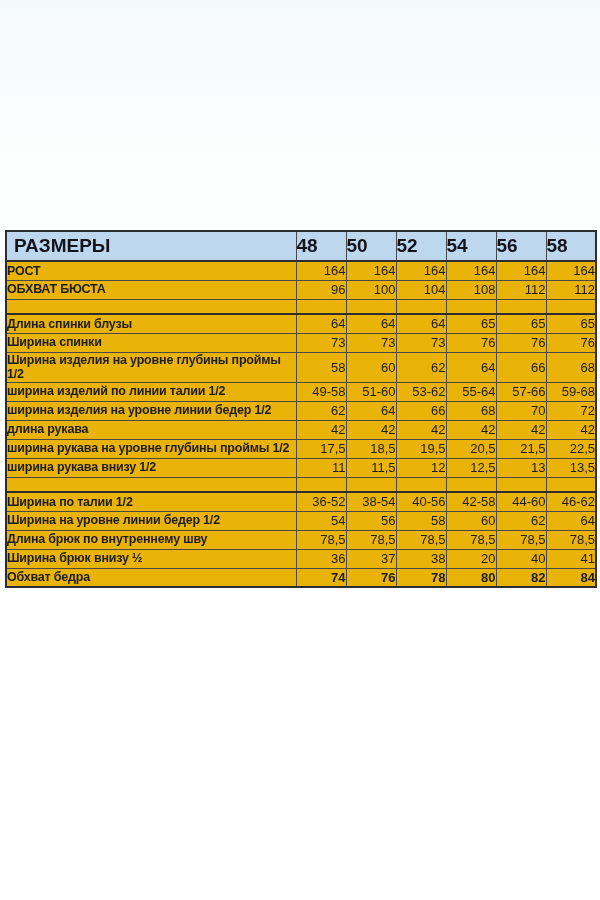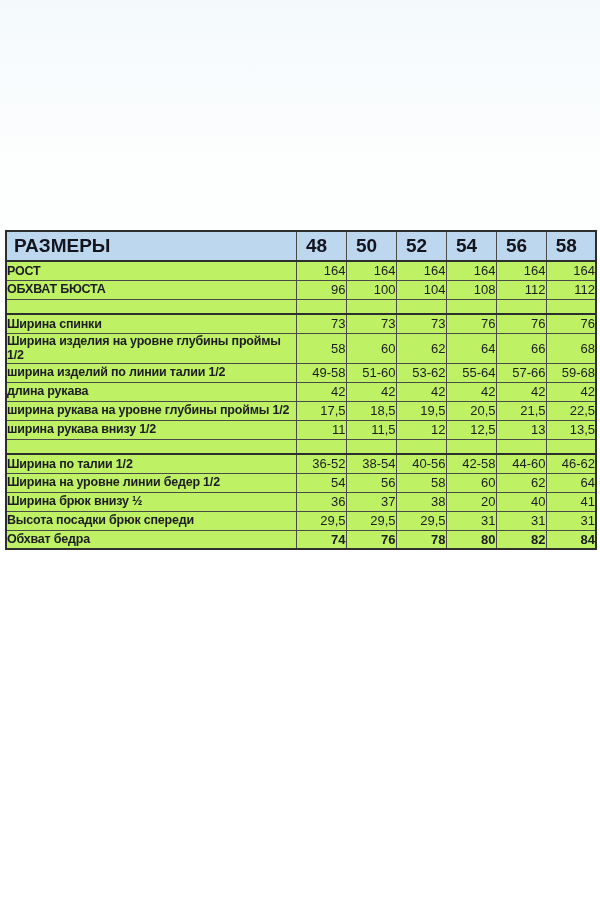--- a/index.html
+++ b/index.html
@@ -19,21 +19,21 @@
     position: absolute;
     top: 230px;
     left: 5px;
     width: 591px;
   }
   table.size-table {
     border-collapse: collapse;
     width: 100%;
     table-layout: fixed;
     border: 2px solid #2e2e2e;
-    background: #bef264;
+    background: #eab308;
   }
   table.size-table td, table.size-table th {
     border: 1px solid #4a4a4a;
     padding: 0;
     overflow: hidden;
   }
   col.c-label { width: 290px; }
   col.c-size  { width: 50px; }
 
   tr.header-row th {
@@ -43,21 +43,21 @@
     font-weight: bold;
     color: #14141c;
     border-bottom: 2px solid #2e2e2e;
     white-space: nowrap;
   }
   tr.header-row th.h-label {
     text-align: left;
     padding-left: 7px;
   }
   tr.header-row th.h-size {
-    text-align: center;
+    text-align: left;
     padding-right: 9px;
   }
 
   tr.data-row { height: 19px; margin-left: 32px; }
   tr.data-row.tall { height: 30px; }
   tr.spacer-row { height: 15px; }
   tr.spacer-row td { border-bottom: 2px solid #2e2e2e; }
 
   td.label-cell {
     font-size: 12.5px;
@@ -124,20 +124,29 @@
         <tr class="spacer-row">
           <td></td>
           <td></td>
           <td></td>
           <td></td>
           <td></td>
           <td></td>
           <td></td>
         </tr>
         <tr class="data-row">
+          <td class="label-cell">Длина спинки блузы</td>
+          <td class="value-cell">64</td>
+          <td class="value-cell">64</td>
+          <td class="value-cell">64</td>
+          <td class="value-cell">65</td>
+          <td class="value-cell">65</td>
+          <td class="value-cell">65</td>
+        </tr>
+        <tr class="data-row">
           <td class="label-cell">Ширина спинки</td>
           <td class="value-cell">73</td>
           <td class="value-cell">73</td>
           <td class="value-cell">73</td>
           <td class="value-cell">76</td>
           <td class="value-cell">76</td>
           <td class="value-cell">76</td>
         </tr>
         <tr class="data-row tall">
           <td class="label-cell">Ширина изделия на уровне глубины проймы 1/2</td>
@@ -151,20 +160,29 @@
         <tr class="data-row">
           <td class="label-cell">ширина изделий по линии талии 1/2</td>
           <td class="value-cell">49-58</td>
           <td class="value-cell">51-60</td>
           <td class="value-cell">53-62</td>
           <td class="value-cell">55-64</td>
           <td class="value-cell">57-66</td>
           <td class="value-cell">59-68</td>
         </tr>
         <tr class="data-row">
+          <td class="label-cell">ширина изделия на уровне линии бедер 1/2</td>
+          <td class="value-cell">62</td>
+          <td class="value-cell">64</td>
+          <td class="value-cell">66</td>
+          <td class="value-cell">68</td>
+          <td class="value-cell">70</td>
+          <td class="value-cell">72</td>
+        </tr>
+        <tr class="data-row">
           <td class="label-cell">длина рукава</td>
           <td class="value-cell">42</td>
           <td class="value-cell">42</td>
           <td class="value-cell">42</td>
           <td class="value-cell">42</td>
           <td class="value-cell">42</td>
           <td class="value-cell">42</td>
         </tr>
         <tr class="data-row">
           <td class="label-cell">ширина рукава на уровне глубины проймы 1/2</td>
@@ -205,37 +223,37 @@
         <tr class="data-row">
           <td class="label-cell">Ширина на уровне линии бедер 1/2</td>
           <td class="value-cell">54</td>
           <td class="value-cell">56</td>
           <td class="value-cell">58</td>
           <td class="value-cell">60</td>
           <td class="value-cell">62</td>
           <td class="value-cell">64</td>
         </tr>
         <tr class="data-row">
+          <td class="label-cell">Длина брюк по внутреннему шву</td>
+          <td class="value-cell">78,5</td>
+          <td class="value-cell">78,5</td>
+          <td class="value-cell">78,5</td>
+          <td class="value-cell">78,5</td>
+          <td class="value-cell">78,5</td>
+          <td class="value-cell">78,5</td>
+        </tr>
+        <tr class="data-row">
           <td class="label-cell">Ширина брюк внизу ½</td>
           <td class="value-cell">36</td>
           <td class="value-cell">37</td>
           <td class="value-cell">38</td>
           <td class="value-cell">20</td>
           <td class="value-cell">40</td>
           <td class="value-cell">41</td>
         </tr>
-        <tr class="data-row">
-          <td class="label-cell">Высота посадки брюк спереди</td>
-          <td class="value-cell">29,5</td>
-          <td class="value-cell">29,5</td>
-          <td class="value-cell">29,5</td>
-          <td class="value-cell">31</td>
-          <td class="value-cell">31</td>
-          <td class="value-cell">31</td>
-        </tr>
         <tr class="data-row bold-values">
           <td class="label-cell">Обхват бедра</td>
           <td class="value-cell">74</td>
           <td class="value-cell">76</td>
           <td class="value-cell">78</td>
           <td class="value-cell">80</td>
           <td class="value-cell">82</td>
           <td class="value-cell">84</td>
         </tr>
       </tbody>

